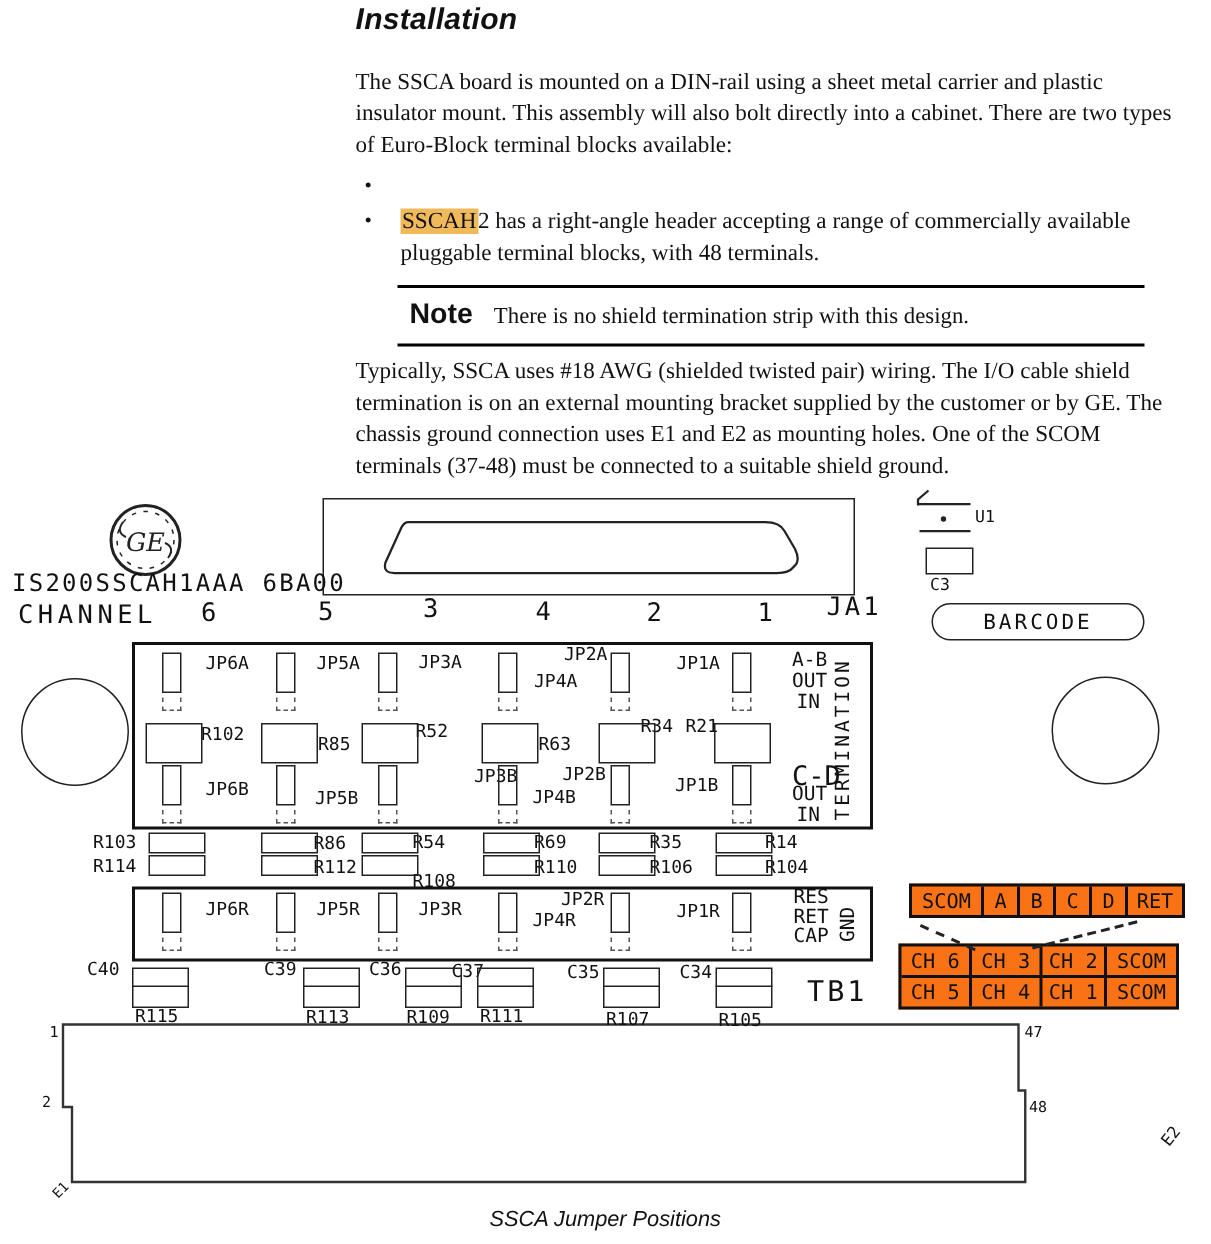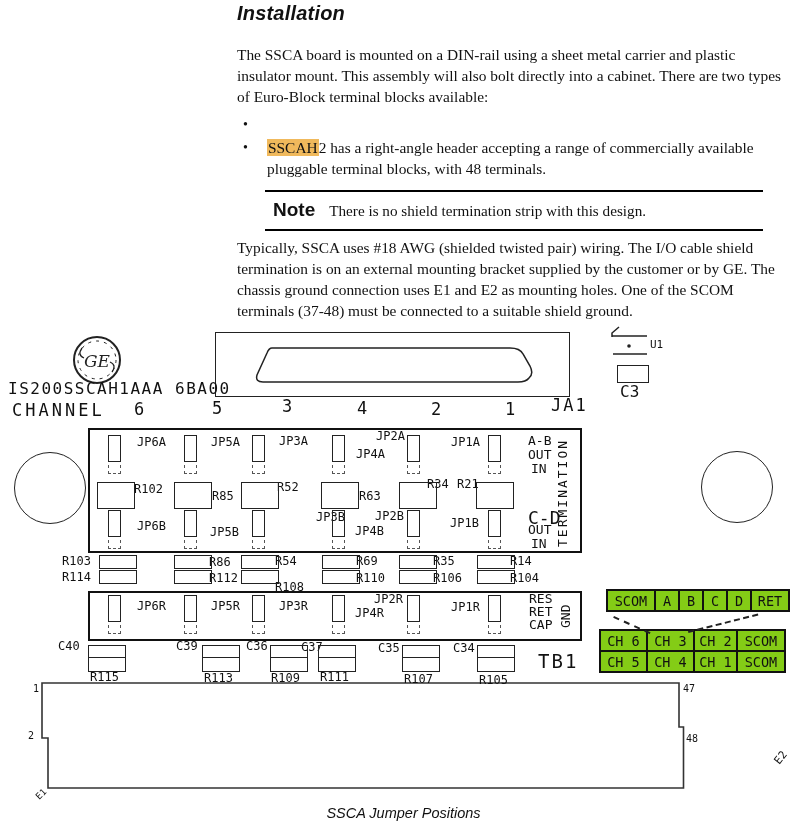--- a/index.html
+++ b/index.html
@@ -28,21 +28,21 @@
   .thick{border-width:2px;border-color:#111;}
   .circle{border-radius:50%;}
   .stadium{border-radius:13px;display:flex;align-items:center;justify-content:center;
            font-size:14px;letter-spacing:2px;}
   .jmp{position:absolute;width:13px;}
   .jmp .s{height:25px;border:1.5px solid #222;}
   .jmp .d{height:8px;border:1.5px dashed #555;border-top:none;margin-top:3px;}
   .rrect{position:absolute;border:1.5px solid #222;}
   .pair{position:absolute;width:36px;height:25px;border:1.5px solid #222;}
   .pair::after{content:'';position:absolute;left:-1px;right:-1px;top:11px;border-top:1.5px solid #222;}
-  .tbl{position:absolute;display:flex;flex-direction:column;border:2px solid #111;background:#84cc16;
+  .tbl{position:absolute;display:flex;flex-direction:column;border:2px solid #111;background:#f97316;
        font-size:13.5px;}
   .tbl .row{display:flex;}
   .tbl .cell{border-right:2px solid #111;border-bottom:2px solid #111;display:flex;align-items:center;
              justify-content:center;height:19px;white-space:pre;}
   .tbl .row .cell:last-child{border-right:none;}
   .tbl .row:last-child .cell{border-bottom:none;}
   .dash{position:absolute;border-top:2.5px dashed #222;transform-origin:left top;}
   svg{position:absolute;left:0;top:0;pointer-events:none;}
 </style>
 </head>
@@ -67,20 +67,21 @@
 <div class="abs para" id="para2">Typically, SSCA uses #18 AWG (shielded twisted pair) wiring. The I/O cable shield termination is on an external mounting bracket supplied by the customer or by GE. The chassis ground connection uses E1 and E2 as mounting holes. One of the SCOM terminals (37-48) must be connected to a suitable shield ground.</div>
 
 <div id="diagram">
 
   <div class="obox" style="left:215px;top:332px;width:353px;height:63px;"></div>
   <div class="obox thick" style="left:88px;top:428px;width:490px;height:121px;"></div>
   <div class="obox thick" style="left:88px;top:591px;width:490px;height:46px;"></div>
   <div class="obox circle" style="left:14px;top:452px;width:70px;height:70px;"></div>
   <div class="obox circle" style="left:701px;top:451px;width:70px;height:70px;"></div>
   <div class="obox" style="left:617px;top:365px;width:30px;height:16px;"></div>
+  <div class="obox stadium" style="left:621px;top:402px;width:140px;height:23px;">BARCODE</div>
 
   <div class="tbl" id="scomTable" style="left:606px;top:589px;">
       <div class="row">
         <div class="cell" style="width: 46px;">SCOM</div>
         <div class="cell" style="width: 22px;">A</div>
         <div class="cell" style="width: 22px;">B</div>
         <div class="cell" style="width: 22px;">C</div>
         <div class="cell" style="width: 22px;">D</div>
         <div class="cell" style="width: 36px;">RET</div>
       </div>
@@ -122,21 +123,21 @@
 <div class="dlab" style="left: 8px; top: 381px; font-size: 16px; letter-spacing: 1.5px;">IS200SSCAH1AAA 6BA00</div>
     <div class="dlab" style="left: 12px; top: 402px; font-size: 17px; letter-spacing: 3px;">CHANNEL</div>
     <div class="dlab" style="left: 134px; top: 401px; font-size: 17px;">6</div>
     <div class="dlab" style="left: 212px; top: 400px; font-size: 17px;">5</div>
     <div class="dlab" style="left: 282px; top: 398px; font-size: 17px;">3</div>
     <div class="dlab" style="left: 357px; top: 400px; font-size: 17px;">4</div>
     <div class="dlab" style="left: 431px; top: 401px; font-size: 17px;">2</div>
     <div class="dlab" style="left: 505px; top: 401px; font-size: 17px;">1</div>
     <div class="dlab" style="left: 551px; top: 397px; font-size: 17px; letter-spacing: 2px;">JA1</div>
     <div class="dlab" style="left: 650px; top: 339px; font-size: 11px;">U1</div>
-    <div class="dlab" style="left: 620px; top: 384px; font-size: 16px; text-align: center;">C3</div>
+    <div class="dlab" style="left: 620px; top: 384px; font-size: 11px; text-align: center;">C3</div>
     <div class="dlab" style="left: 137px; top: 436px;">JP6A</div>
     <div class="dlab" style="left: 211px; top: 436px;">JP5A</div>
     <div class="dlab" style="left: 279px; top: 435px;">JP3A</div>
     <div class="dlab" style="left: 376px; top: 430px;">JP2A</div>
     <div class="dlab" style="left: 356px; top: 448px;">JP4A</div>
     <div class="dlab" style="left: 451px; top: 436px;">JP1A</div>
     <div class="dlab" style="left: 528px; top: 434px; font-size: 13px;">A-B</div>
     <div class="dlab" style="left: 528px; top: 448px; font-size: 13px;">OUT</div>
     <div class="dlab" style="left: 531px; top: 462px; font-size: 13px;">IN</div>
     <div class="dlab vert" style="left: 556px; top: 547px; font-size: 13px; letter-spacing: 2px;">TERMINATION</div>

